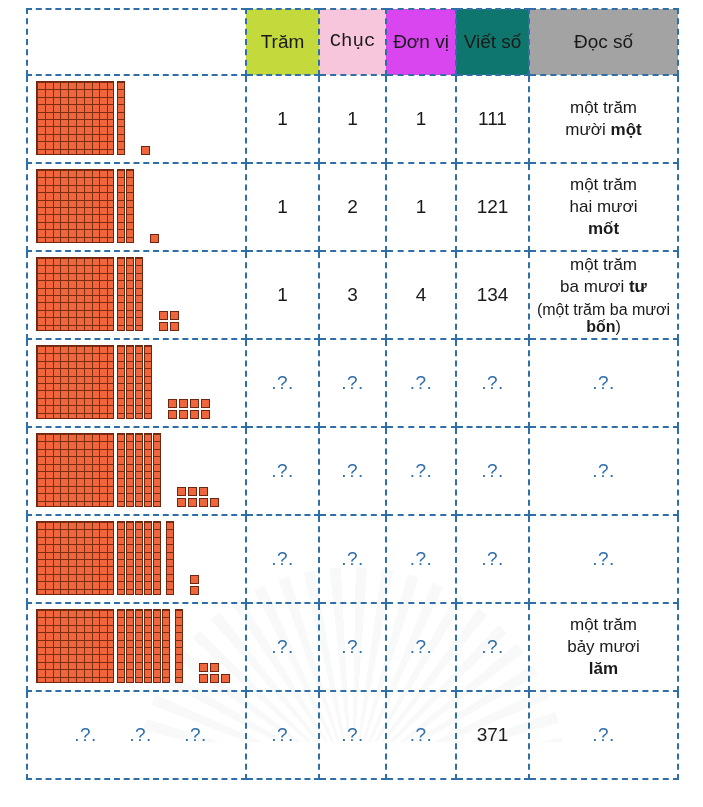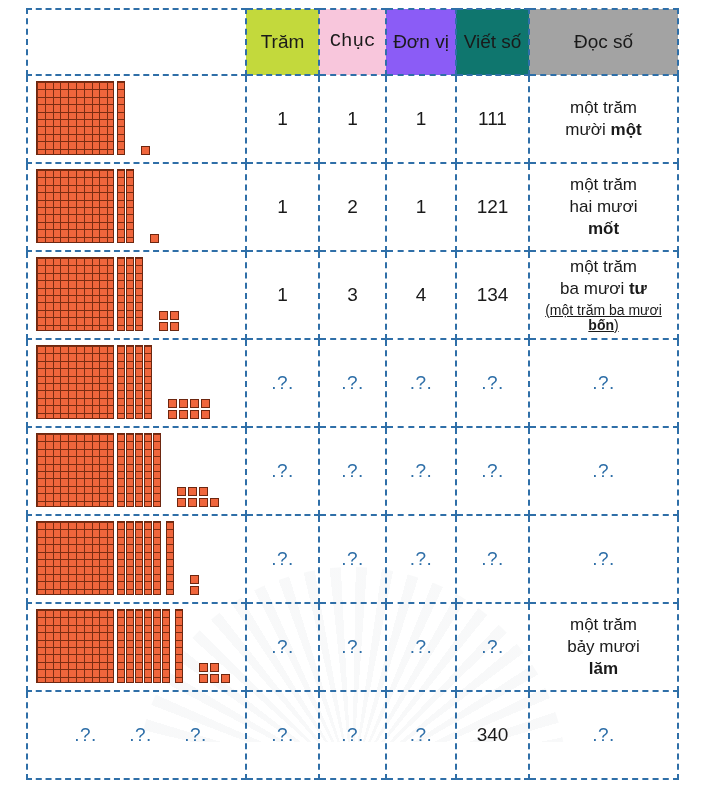--- a/index.html
+++ b/index.html
@@ -25,32 +25,32 @@
   col.c-chuc{width:67px;}
   col.c-donvi{width:70px;}
   col.c-viet{width:73px;}
   col.c-doc{width:149px;}
 
   
   tr.head td{height:64px;font-size:19px;line-height:1.15;}
   td.h-blank{background:#fff;}
   td.h-tram{background:#c3d93c;}
   td.h-chuc{background:#f8c6dc;font-family:Liberation Mono, monospace;}
-  td.h-donvi{background:#8b5cf6;}
+  td.h-donvi{background:#d946ef;}
   td.h-viet{background:#0f766e;}
   td.h-doc{background:#a3a3a3;}
 
   
   tr.data td{height:86px;font-size:19px;}
   tr.data td.blocks{text-align:left;padding-left:8px;}
   td.num{font-size:19px;}
 
   .read{font-size:17px;line-height:1.28;padding:2px 4px;}
   .read b{font-weight:bold;}
-  .note{display:block;font-size:14px;margin-top:3px;line-height:1.1;text-decoration:underline;}
+  .note{display:block;font-size:16px;margin-top:3px;line-height:1.1;}
 
   
   .q{color:#2f6fa8;font-size:19px;letter-spacing:.5px;}
 
   
   .blockset{display:flex;align-items:flex-end;gap:3px;height:74px;padding-bottom:2px;}
   .flat{width:78px;height:74px;
     background:
       repeating-linear-gradient(to right, #7b2d12 0 1px, transparent 1px 7.8px),
       repeating-linear-gradient(to bottom, #7b2d12 0 1px, transparent 1px 7.4px),
@@ -307,18 +307,18 @@
           <td class="blocks" style="text-align: center;">
             <div style="display: flex; justify-content: space-around; padding: 0px 22px;">
               <span class="q">.?.</span>
               <span class="q">.?.</span>
               <span class="q">.?.</span>
             </div>
           </td>
           <td class="num"><span class="q">.?.</span></td>
           <td class="num"><span class="q">.?.</span></td>
           <td class="num"><span class="q">.?.</span></td>
-          <td class="num">340</td>
+          <td class="num">371</td>
           <td><span class="q">.?.</span></td>
         </tr>
       </tbody>
   </table>
 </div>
 
 </body></html>

